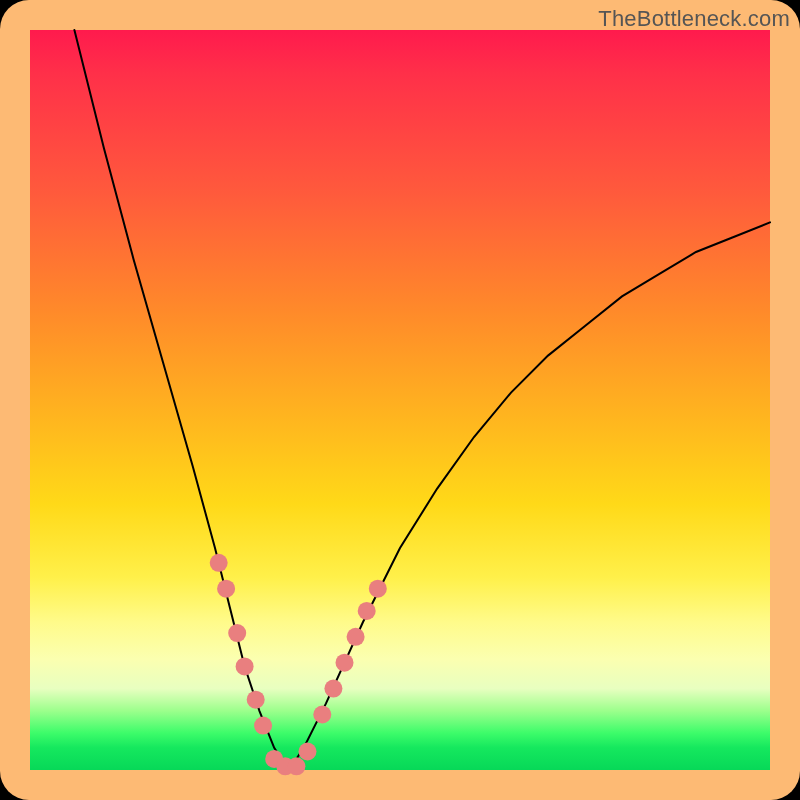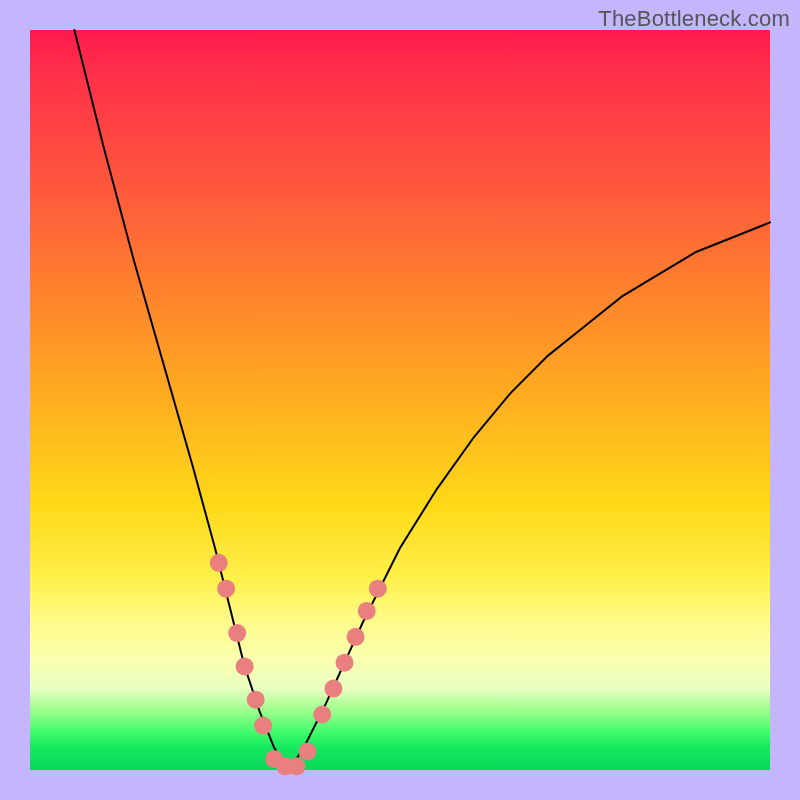--- a/index.html
+++ b/index.html
@@ -8,21 +8,22 @@
     width: 800px;
     height: 800px;
     background: #000;
     overflow: hidden;
     font-family: Arial, Helvetica, sans-serif;
   }
   .stage {
     position: relative;
     width: 800px;
     height: 800px;
-    background: #c4b5fd;
+    background: #fdba74;
+    border-radius: 29px;
   }
   .plot {
     position: absolute;
     left: 30px;
     top: 30px;
     width: 740px;
     height: 740px;
     
     background: linear-gradient(
       to bottom,

